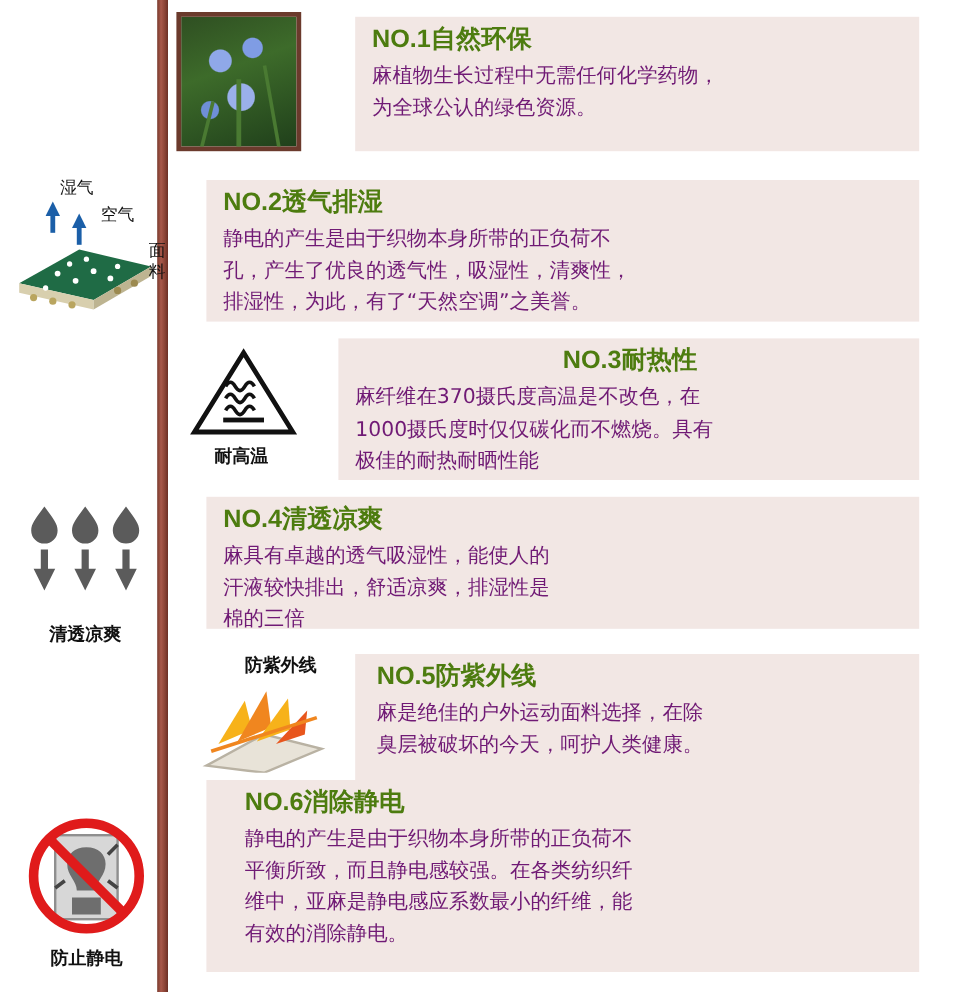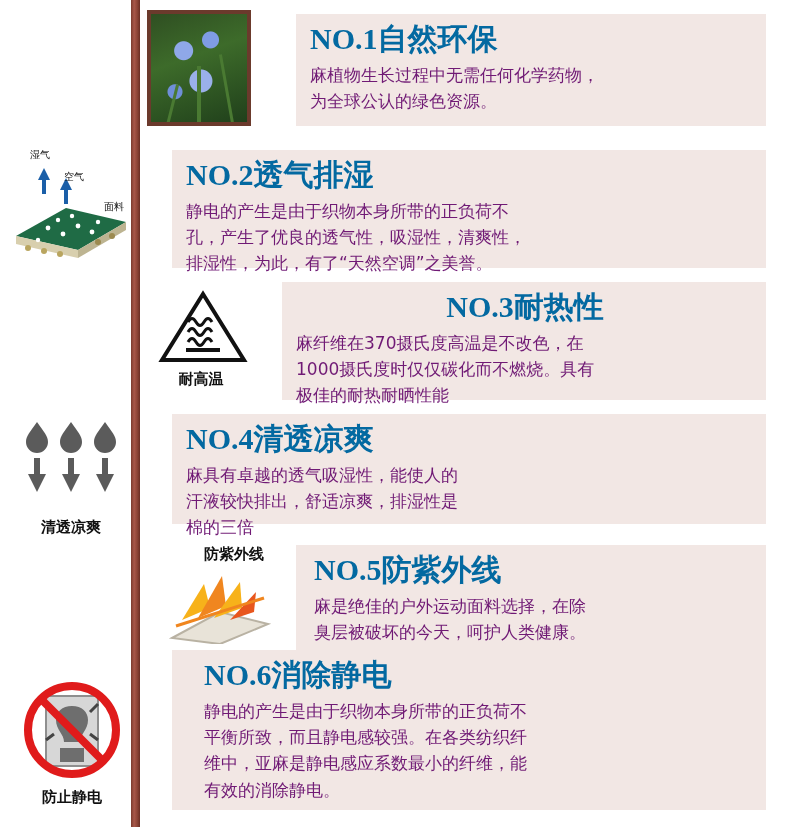--- a/index.html
+++ b/index.html
@@ -37,47 +37,48 @@
     position: absolute;
     text-align: center;
   }
   .text-panel {
     position: absolute;
     background: #f2e7e4;
     box-sizing: border-box;
     padding: 6px 12px 10px 14px;
   }
   .headline {
-    color: #0369a1;
-    font-size: 30px;
+    color: #4d7c0f;
+    font-size: 21px;
     font-weight: bold;
-    font-family: Liberation Serif, serif;
+    font-family: Liberation Sans, sans-serif;
     letter-spacing: 0px;
     line-height: 1.25;
     margin: 0 0 4px 0;
     white-space: nowrap;
   }
   .body-text {
     color: #701a75;
     font-size: 17px;
     line-height: 1.55;
     margin: 0;
     font-family: "DejaVu Sans", sans-serif;
   }
   .caption {
     font-size: 15px;
     font-weight: bold;
     color: #111;
     font-family: "DejaVu Sans", sans-serif;
   }
   .minilabel {
-    font-size: 10px;
+    font-size: 14px;
     color: #111;
     font-family: "DejaVu Sans", sans-serif;
     position: absolute;
+    margin-left: 20px;
   }
 
   
   .photo {
     width: 104px;
     height: 116px;
     border: 4px solid #6b3a2c;
     box-sizing: border-box;
     background:
       radial-gradient(circle at 34% 34%, #8fa8e8 0 9px, rgba(0,0,0,0) 10px),

